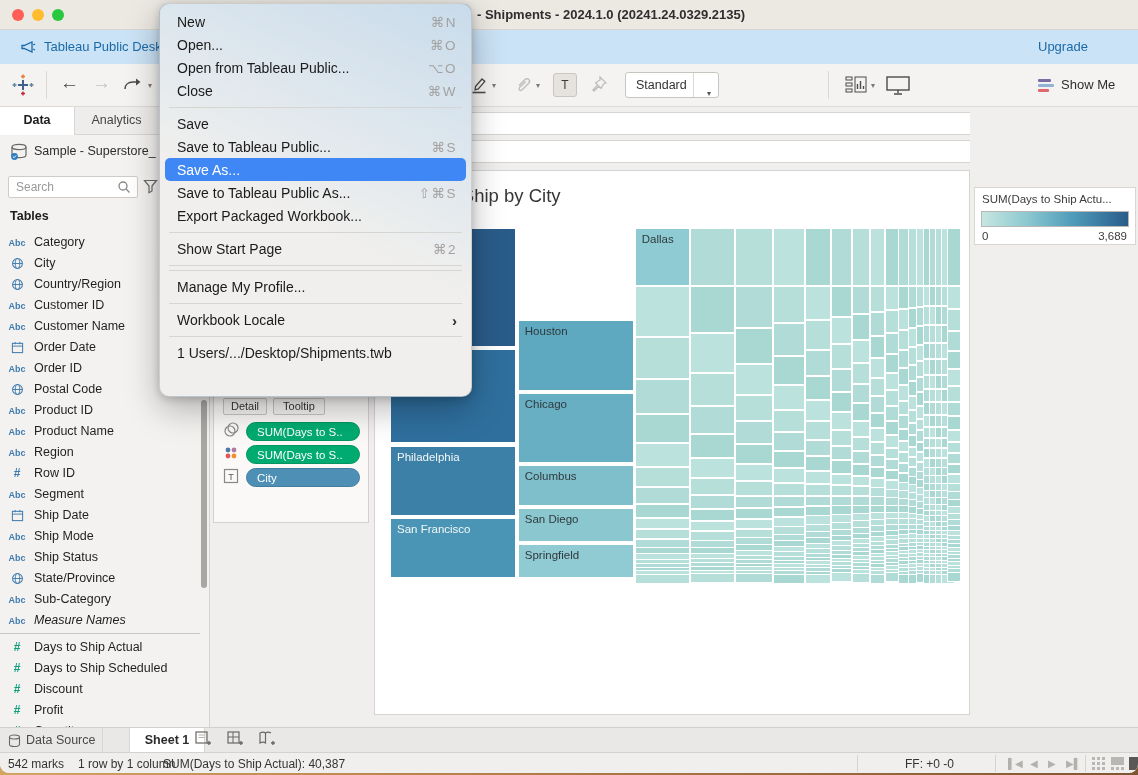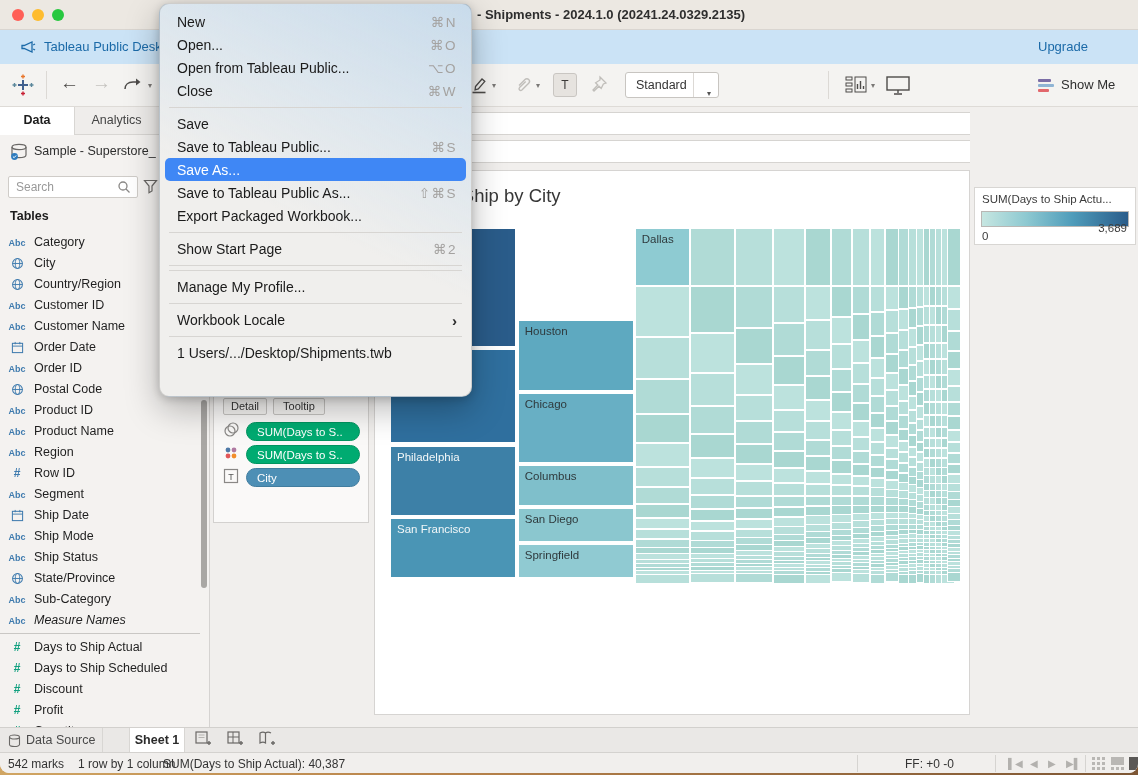--- a/index.html
+++ b/index.html
@@ -84,27 +84,27 @@
   .tm-cell { position:absolute; border:1px solid #ffffff; overflow:hidden;
     font-size:11.5px; padding:4px 6px; white-space:nowrap; }
 
   
   .rightpanel { left:970px; top:0; width:168px; height:620px; background:#f1efed; }
   .legend { left:4px; top:80px; width:162px; height:58px; background:#fff; border:1px solid #d8d6d3; }
   .legend-title { left:7px; top:5px; font-size:11.5px; color:#3c3c3c; white-space:nowrap; overflow:hidden; width:148px; }
   .legend-grad { left:6px; top:23px; width:148px; height:16px; border:1px solid #b9b7b4;
     background:linear-gradient(90deg,#c6e6e1 0%,#8ec9d1 30%,#4f9cba 62%,#2a5c8a 100%); }
   .legend-min { left:7px; top:42px; font-size:11.5px; color:#3c3c3c; }
-  .legend-max { right:8px; top:34px; font-size:11.5px; color:#3c3c3c; }
+  .legend-max { right:8px; top:42px; font-size:11.5px; color:#3c3c3c; }
 
   
   .tabbar { left:0; top:727px; width:1138px; height:25px; background:#eae8e6; border-top:1px solid #d2d0cd; }
   .dstab { left:0; top:0; width:103px; height:25px; border-right:1px solid #d8d6d3; }
   .dstab-label { left:26px; top:5px; font-size:12.5px; color:#4a4a4a; }
-  .sheettab { left:129px; top:0; width:56px; height:25px; background:#fff;
+  .sheettab { left:129px; top:0; width:76px; height:25px; background:#fff;
     border-left:1px solid #d8d6d3; border-right:1px solid #d8d6d3; }
   .sheettab-label { width:100%; text-align:center; top:5px; font-size:12.5px; font-weight:bold; color:#2b2b2b; }
   .newtab-btn { top:2px; width:26px; height:21px; text-align:center; }
 
   
   .statusbar { left:0; top:752px; width:1138px; height:21px; background:#f1efed; border-top:1px solid #d4d2cf; }
   .st { top:4px; font-size:12px; color:#333; white-space:nowrap; }
   .st-sep { top:2px; width:1px; height:17px; background:#d6d4d1; }
   .nav-glyph { color:#b3b1ae; font-size:10px; top:5px; }
 

